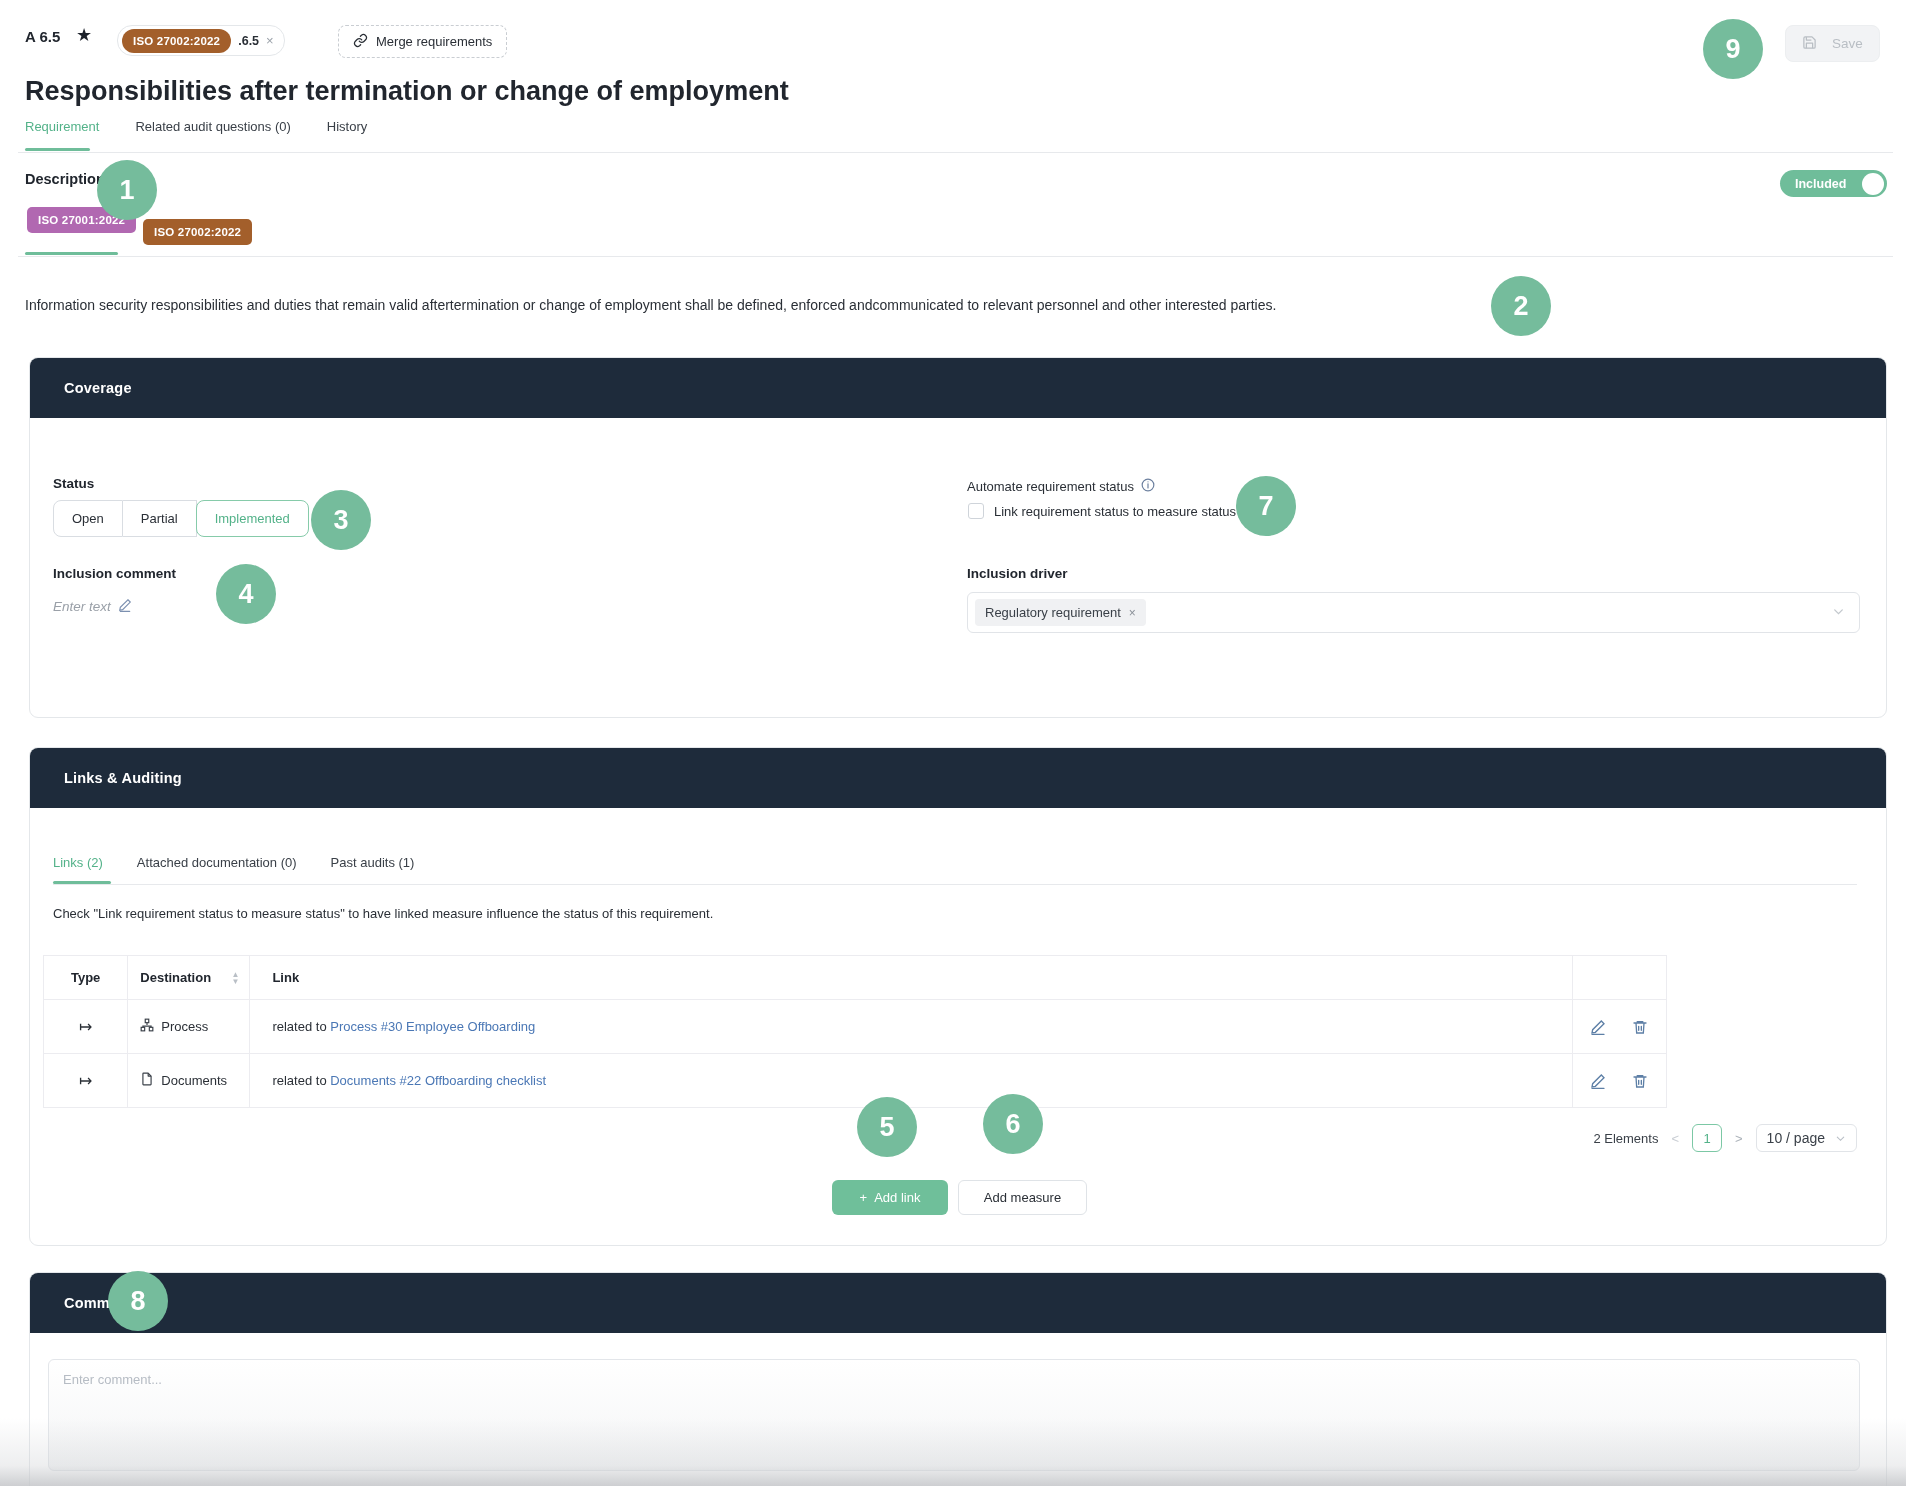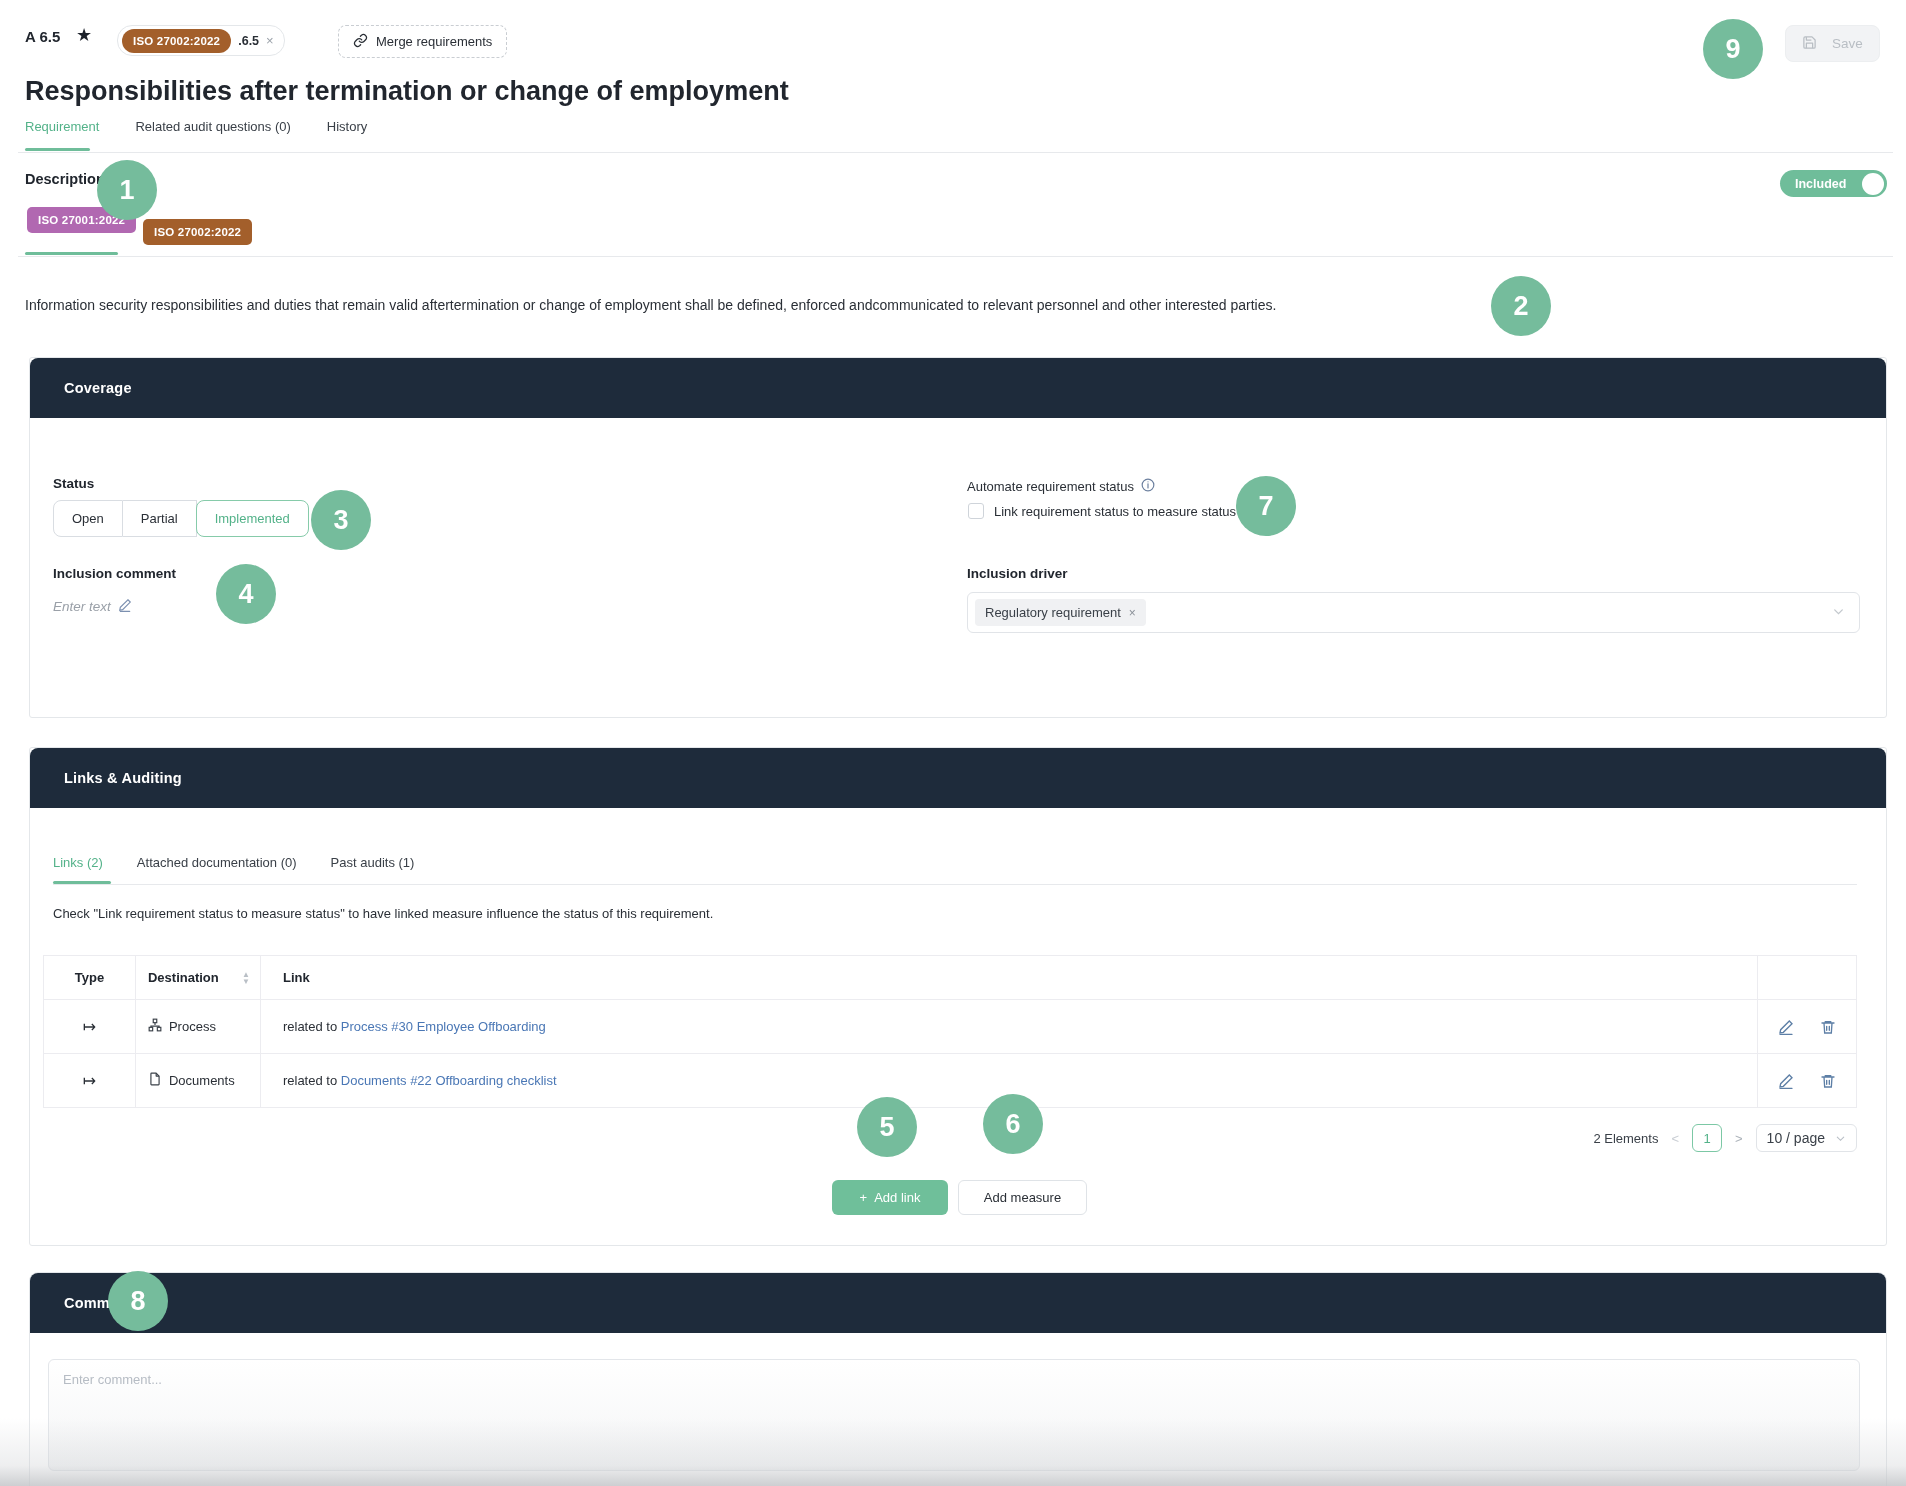--- a/index.html
+++ b/index.html
@@ -35,21 +35,21 @@
   
   .section-label { font-size:14.5px; font-weight:bold; color:#21262e; }
   .toggle { left:1780px; top:170px; width:107px; height:27px; background:#6fbd9a; border-radius:14px;
             display:flex; align-items:center; justify-content:space-between; padding:0 3px 0 15px; }
   .toggle .t-label { color:#fff; font-size:12.5px; font-weight:bold; }
   .toggle .knob { width:22px; height:22px; background:#fff; border-radius:50%; }
   .desc-text { left:25px; top:297px; width:1470px; font-size:14px; color:#2a2f36; }
 
   
   .panel { position:absolute; left:29px; width:1858px; background:#fff;
-           border:1px solid #e4e7ea; border-radius:3px; }
+           border:1px solid #e4e7ea; border-radius:9px; }
   .panel-header { height:60px; background:#1e2b3b; border-radius:8px 8px 0 0;
                   display:flex; align-items:center; padding:0 34px; }
   .panel-header .ph-title { color:#fff; font-size:14.5px; font-weight:bold; letter-spacing:.2px; }
 
   
   .field-label { font-size:13.5px; font-weight:bold; color:#21262e; }
   .seg { left:53px; top:500px; display:flex; height:37px; }
   .seg .seg-btn { display:flex; align-items:center; justify-content:center; padding:0 18px;
                   border:1px solid #d9dde2; border-left-width:0; font-size:13px; color:#2a2f36; background:#fff; }
   .seg .seg-btn:first-child { border-left-width:1px; border-radius:8px 0 0 8px; }
@@ -64,21 +64,21 @@
           padding:0 10px; font-size:13px; color:#3a4048; }
   .chip .chip-x { color:#8a9098; font-size:12px; }
   .chev { color:#c3c8cd; font-size:12px; }
 
   
   .la-tabs { left:53px; top:855px; display:flex; gap:34px; font-size:13px; }
   .la-tabs .tab { color:#3a4048; cursor:pointer; }
   .la-tabs .tab.active { color:#53b289; }
   .instruction { left:53px; top:906px; font-size:13px; color:#2a2f36; }
 
-  table.links { position:absolute; left:43px; top:955px; width:1814px; border-collapse:collapse;
+  table.links { position:absolute; left:43px; top:955px; width:1624px; border-collapse:collapse;
                 font-size:13px; color:#2a2f36; background:#fff; }
   table.links th, table.links td { border:1px solid #ececf0; }
   table.links th { height:44px; font-size:13px; font-weight:bold; color:#21262e; }
   table.links td { height:54px; }
   .col-type { width:92px; text-align:center; }
   .col-dest { width:125px; text-align:left; padding-left:12px; }
   .col-link { width:1498px; text-align:left; padding-left:22px; }
   .col-act  { width:99px; }
   .th-dest { display:flex; align-items:center; justify-content:space-between; padding-right:10px; }
   .sort-icon { display:flex; flex-direction:column; line-height:7px; font-size:8px; color:#b9bfc6; }

